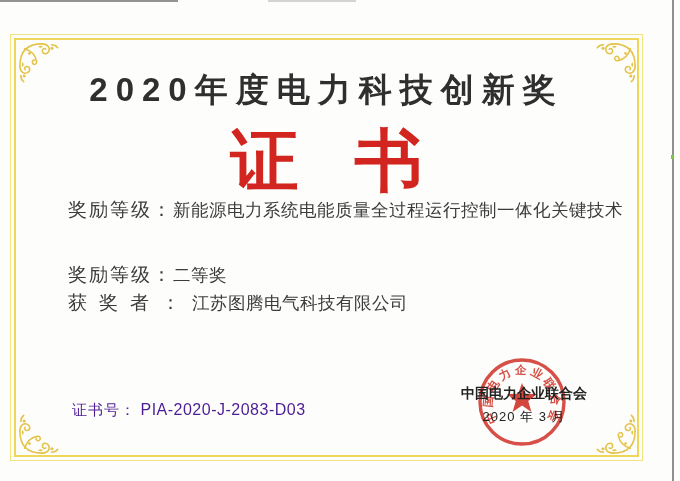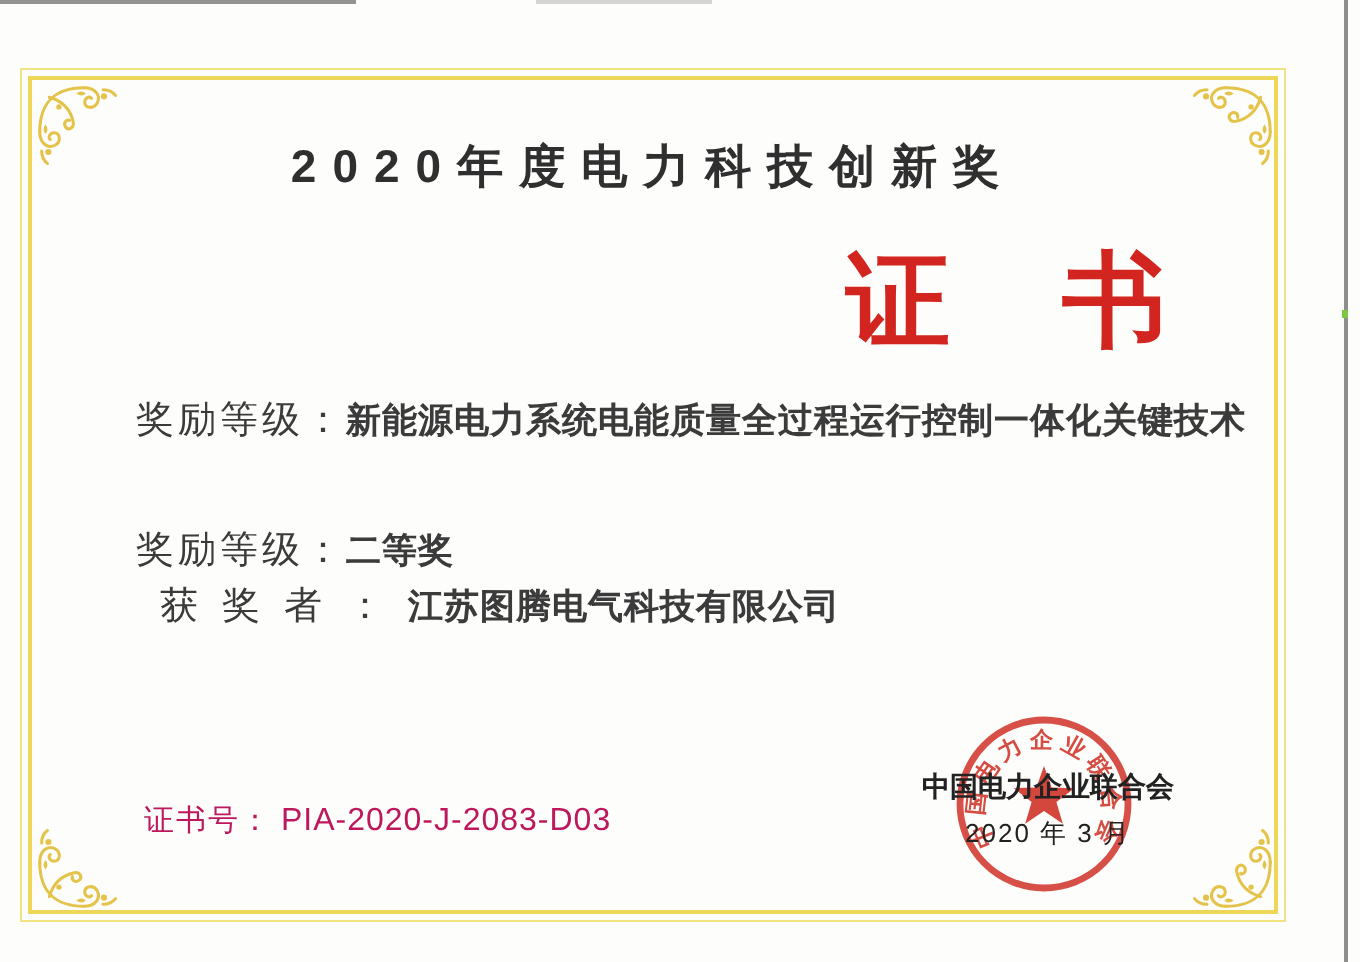--- a/index.html
+++ b/index.html
@@ -18,39 +18,39 @@
   .frame-inner{position:absolute;left:14px;top:38px;width:625px;height:419px;border:2px solid #eed659;box-sizing:border-box;}
   .corner{position:absolute;width:46px;height:46px;}
   .corner svg{display:block;width:46px;height:46px;}
   .corner.tl{left:17px;top:41px;}
   .corner.tr{left:592px;top:41px;transform:rotate(90deg);}
   .corner.br{left:592px;top:410px;transform:rotate(180deg);}
   .corner.bl{left:17px;top:410px;transform:rotate(270deg);}
   
   .title{
     position:absolute;left:14px;top:68px;width:625px;text-align:center;
-    font-size:23px;font-weight:bold;color:#2f2f2f;letter-spacing:8px;
+    font-size:33px;font-weight:bold;color:#2f2f2f;letter-spacing:8px;
     font-family:"Liberation Sans","DejaVu Sans",sans-serif;
   }
   .subtitle{
-    position:absolute;left:14px;top:116px;width:625px;text-align:right;
-    font-size:52px;font-weight:bold;color:#d2251f;letter-spacing:56px;padding-left:56px;
+    position:absolute;left:14px;top:116px;width:625px;text-align:center;
+    font-size:68px;font-weight:bold;color:#d2251f;letter-spacing:56px;padding-left:56px;
     box-sizing:border-box;
     font-family:"DejaVu Serif","Liberation Serif",serif;
   }
   
   .field{position:absolute;left:68px;color:#3b3b3b;white-space:nowrap;}
   .field .flabel{font-size:19px;letter-spacing:2px;}
-  .field .flabel.wide{letter-spacing:12px;margin-left:12px;}
-  .field .fvalue{font-size:17.5px;letter-spacing:0.5px;font-weight:700;}
+  .field .flabel.wide{letter-spacing:12px;}
+  .field .fvalue{font-size:17.5px;letter-spacing:0.5px;font-weight:400;}
   .field-1{top:197px;}
   .field-2{top:262px;}
   .field-3{top:290px;}
   
-  .certno{position:absolute;left:72px;top:401px;color:#be185d;white-space:nowrap;}
+  .certno{position:absolute;left:72px;top:401px;color:#4c1d95;white-space:nowrap;}
   .certno .cnlabel{font-size:15px;letter-spacing:1px;}
   .certno .cncode{font-size:16px;letter-spacing:0.5px;}
   
   .issuer{position:absolute;left:448px;top:385px;width:152px;text-align:center;
     font-size:14px;font-weight:bold;color:#222;white-space:nowrap;z-index:3;}
   .issue-date{position:absolute;left:448px;top:408px;width:152px;text-align:center;
     font-size:13px;color:#222;letter-spacing:1px;z-index:3;}
   .seal{position:absolute;left:452px;top:332px;width:140px;height:140px;z-index:2;opacity:.92;}
 </style>
 </head>

